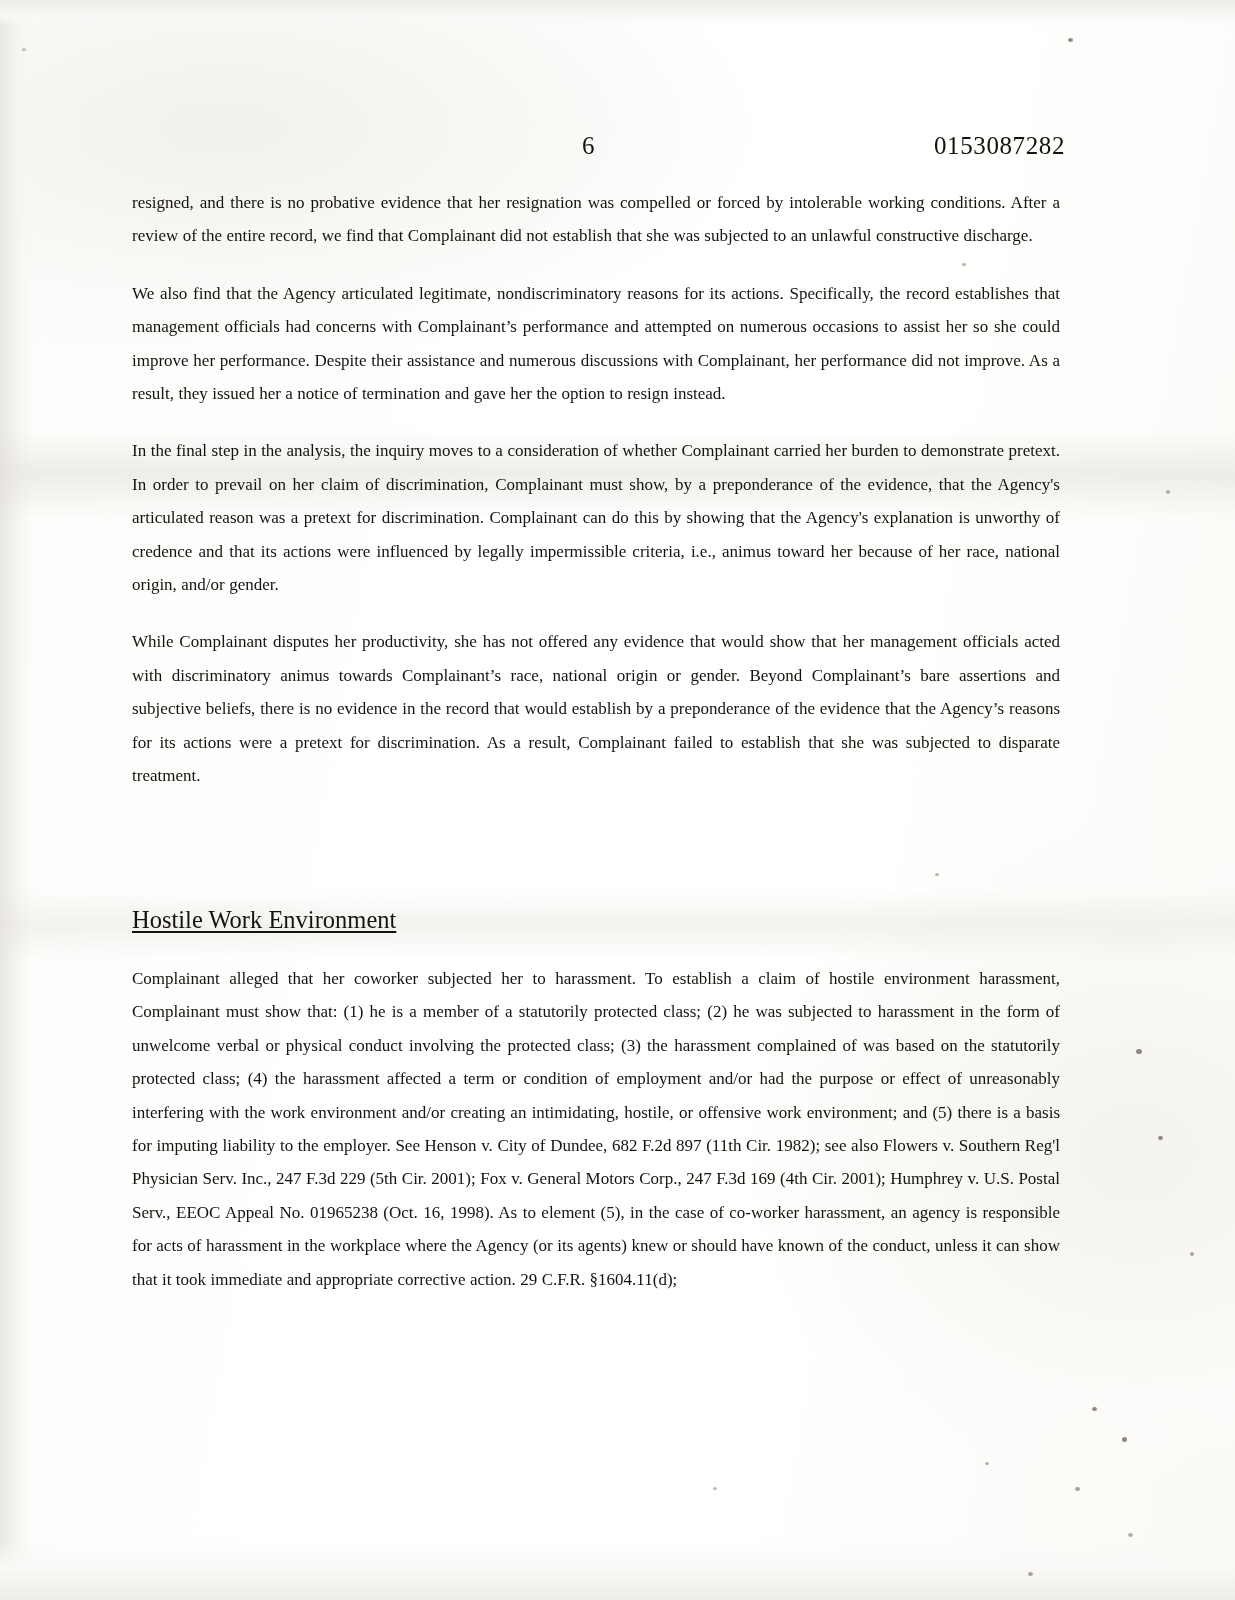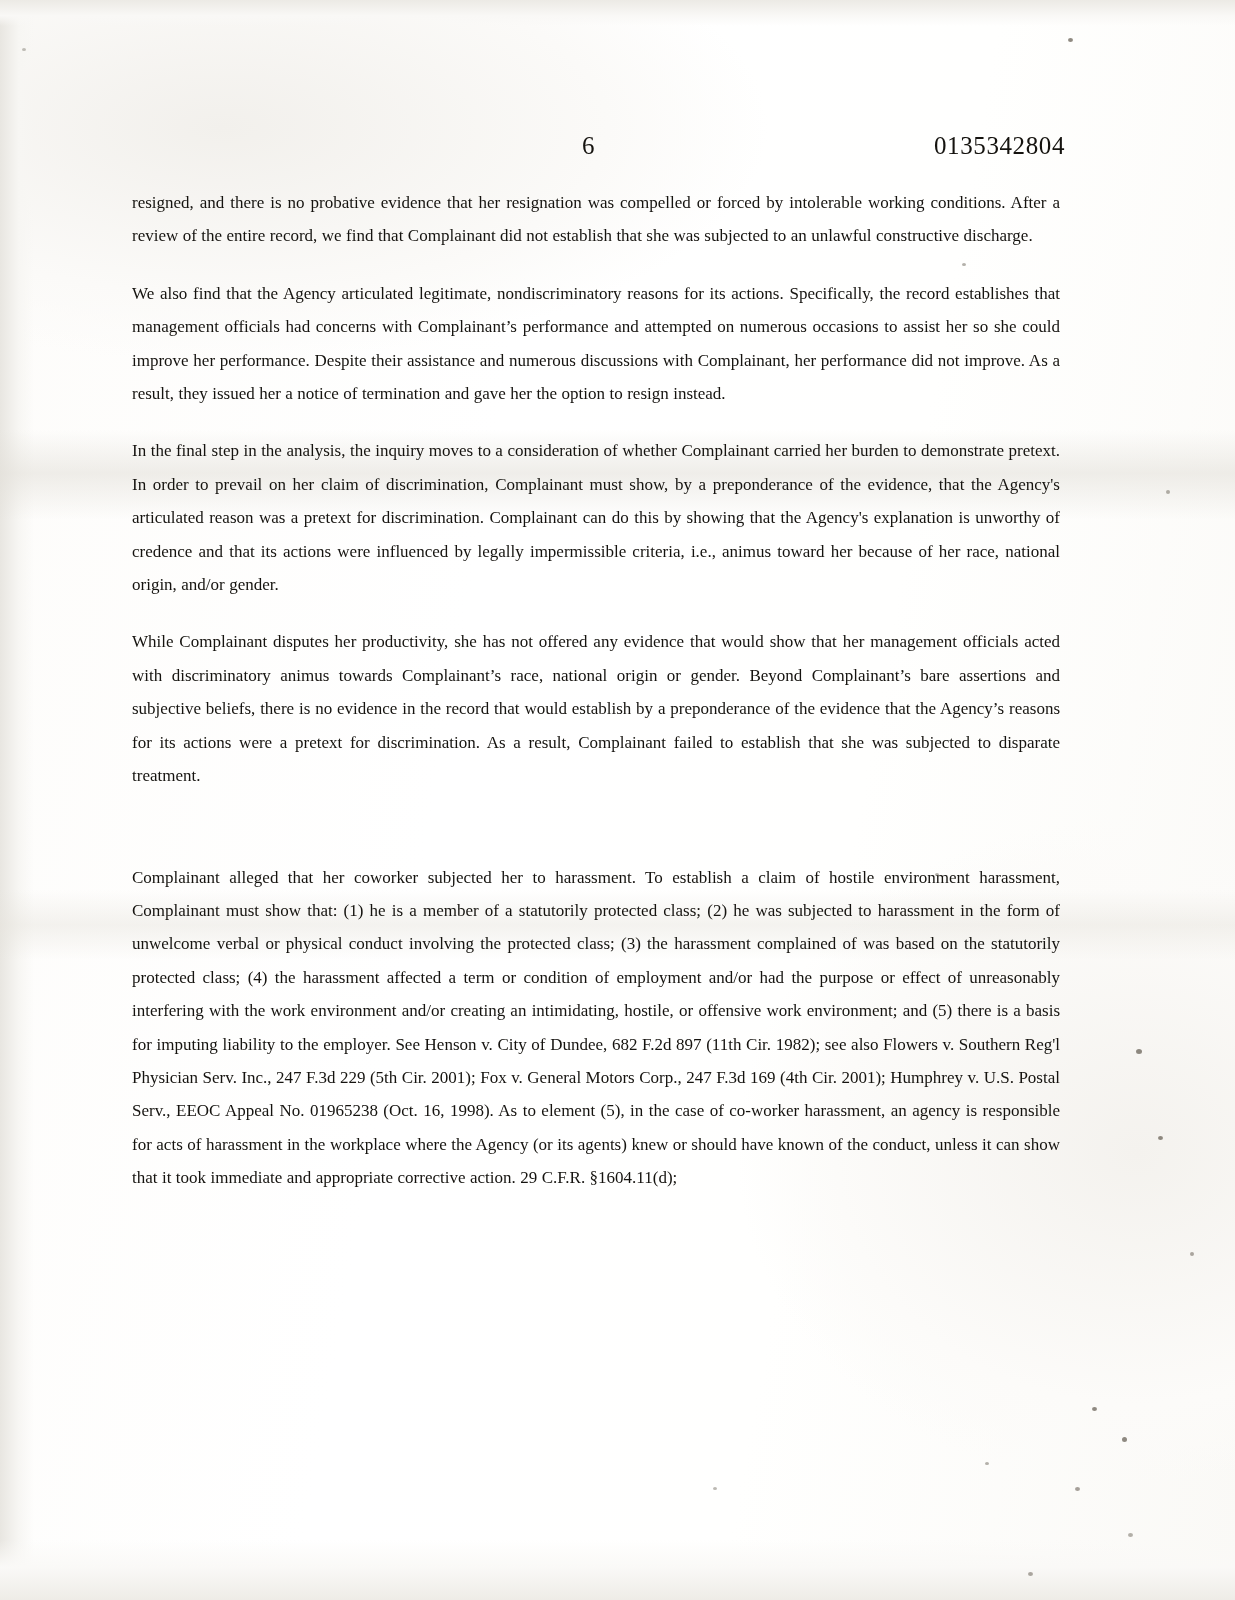--- a/index.html
+++ b/index.html
@@ -117,35 +117,38 @@
 <div class="page">
 
   <div class="scan-edge-left"></div>
   <div class="scan-edge-top"></div>
   <div class="scan-edge-bottom"></div>
   <div class="scan-crease"></div>
   <div class="scan-crease2"></div>
 
   <div class="header">
     <div class="page-number">6</div>
-    <div class="case-number">0135342804</div>
+    <div class="case-number">0153087282</div>
   </div>
 
   <div class="body-text">
 
     <p class="para">resigned, and there is no probative evidence that her resignation was compelled or forced by intolerable working conditions.  After a review of the entire record, we find that Complainant did not establish that she was subjected to an unlawful constructive discharge.</p>
 
     <p class="para">We also find that the Agency articulated legitimate, nondiscriminatory reasons for its actions. Specifically, the record establishes that management officials had concerns with Complainant’s performance and attempted on numerous occasions to assist her so she could improve her performance.   Despite their assistance and numerous discussions with Complainant, her performance did not improve.  As a result, they issued her a notice of termination and gave her the option to resign instead.</p>
 
     <p class="para">In the final step in the analysis, the inquiry moves to a consideration of whether Complainant carried her burden to demonstrate pretext. In order to prevail on her claim of discrimination, Complainant must show, by a preponderance of the evidence, that the Agency's articulated reason was a pretext for discrimination. Complainant can do this by showing that the Agency's explanation is unworthy of credence and that its actions were influenced by legally impermissible criteria, i.e., animus toward her because of her race, national origin, and/or gender.</p>
 
     <p class="para">While Complainant disputes her productivity, she has not offered any evidence that would show that her management officials acted with discriminatory animus towards Complainant’s race, national origin or gender.  Beyond Complainant’s bare assertions and subjective beliefs, there is no evidence in the record that would establish by a preponderance of the evidence that the Agency’s reasons for its actions were a pretext for discrimination.   As a result, Complainant failed to establish that she was subjected to disparate treatment.</p>
 
     <div class="spacer-block"></div>
 
+    <div class="section-heading">
+      <span class="u">Hostile Work Environment</span>
+    </div>
 
     <p class="para"><span>Complainant alleged that her coworker subjected her to harassment. To establish a claim of hostile environment harassment, Complainant must show that: (1) he is a member of a statutorily protected class; (2) he was subjected to harassment in the form of unwelcome verbal or physical conduct involving the protected class; (3) the harassment complained of was based on the statutorily protected class; (4) the harassment affected a term or condition of employment and/or had the purpose or effect of unreasonably interfering with the work environment and/or creating an intimidating, hostile, or offensive work environment; and (5) there is a basis for imputing liability to the employer.  </span><span class="u">See</span><span> </span><span class="u">Henson v. City of Dundee</span><span>, 682 F.2d 897 (11th Cir. 1982); </span><span class="u">see also</span><span class="u"> Flowers v. Southern Reg'l Physician Serv. Inc.</span><span>, 247 F.3d 229 (5th Cir. 2001); </span><span class="u">Fox v. General Motors Corp.</span><span>, 247 F.3d 169 (4th Cir. 2001); </span><span class="u">Humphrey v. U.S. Postal Serv.</span><span>, EEOC Appeal No. 01965238 (Oct. 16, 1998).  As to element (5), in the case of co-worker harassment, an agency is responsible for acts of harassment in the workplace where the Agency (or its agents) knew or should have known of the conduct, unless it can show that it took immediate and appropriate corrective action. 29 C.F.R.  §1604.11(d);</span></p>
 
   </div>
 
   <div class="speck" style="left:1068px; top:38px; width:5px; height:4px;"></div>
   <div class="speck" style="left:22px; top:48px; width:4px; height:3px; opacity:0.4;"></div>
   <div class="speck" style="left:962px; top:263px; width:4px; height:3px; opacity:0.5;"></div>
   <div class="speck" style="left:1166px; top:490px; width:4px; height:4px; opacity:0.5;"></div>
   <div class="speck" style="left:935px; top:873px; width:4px; height:3px; opacity:0.5;"></div>

